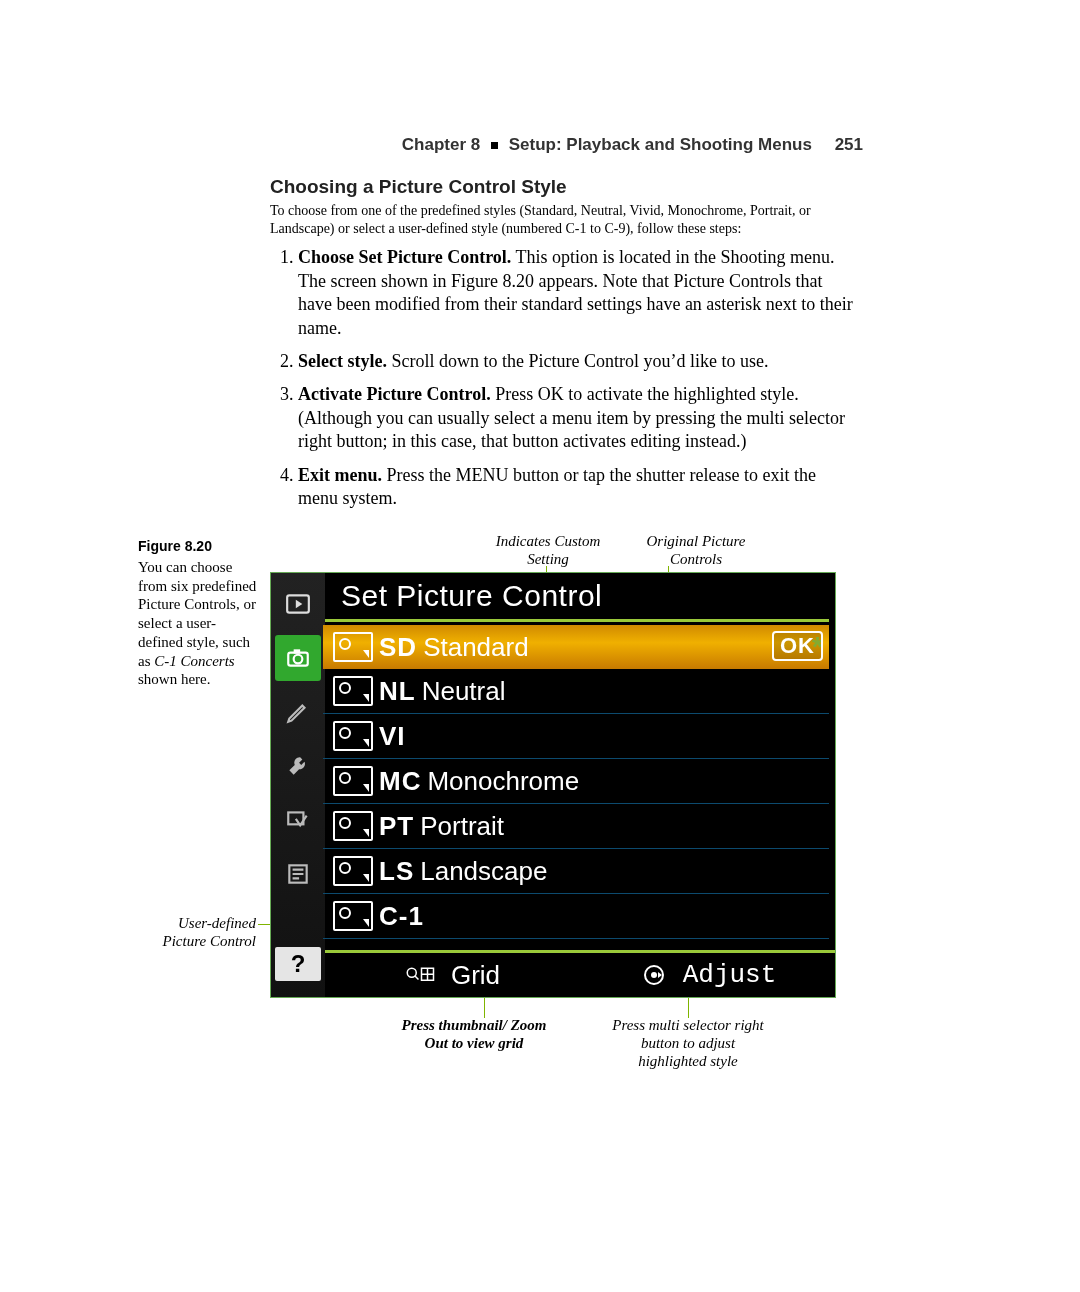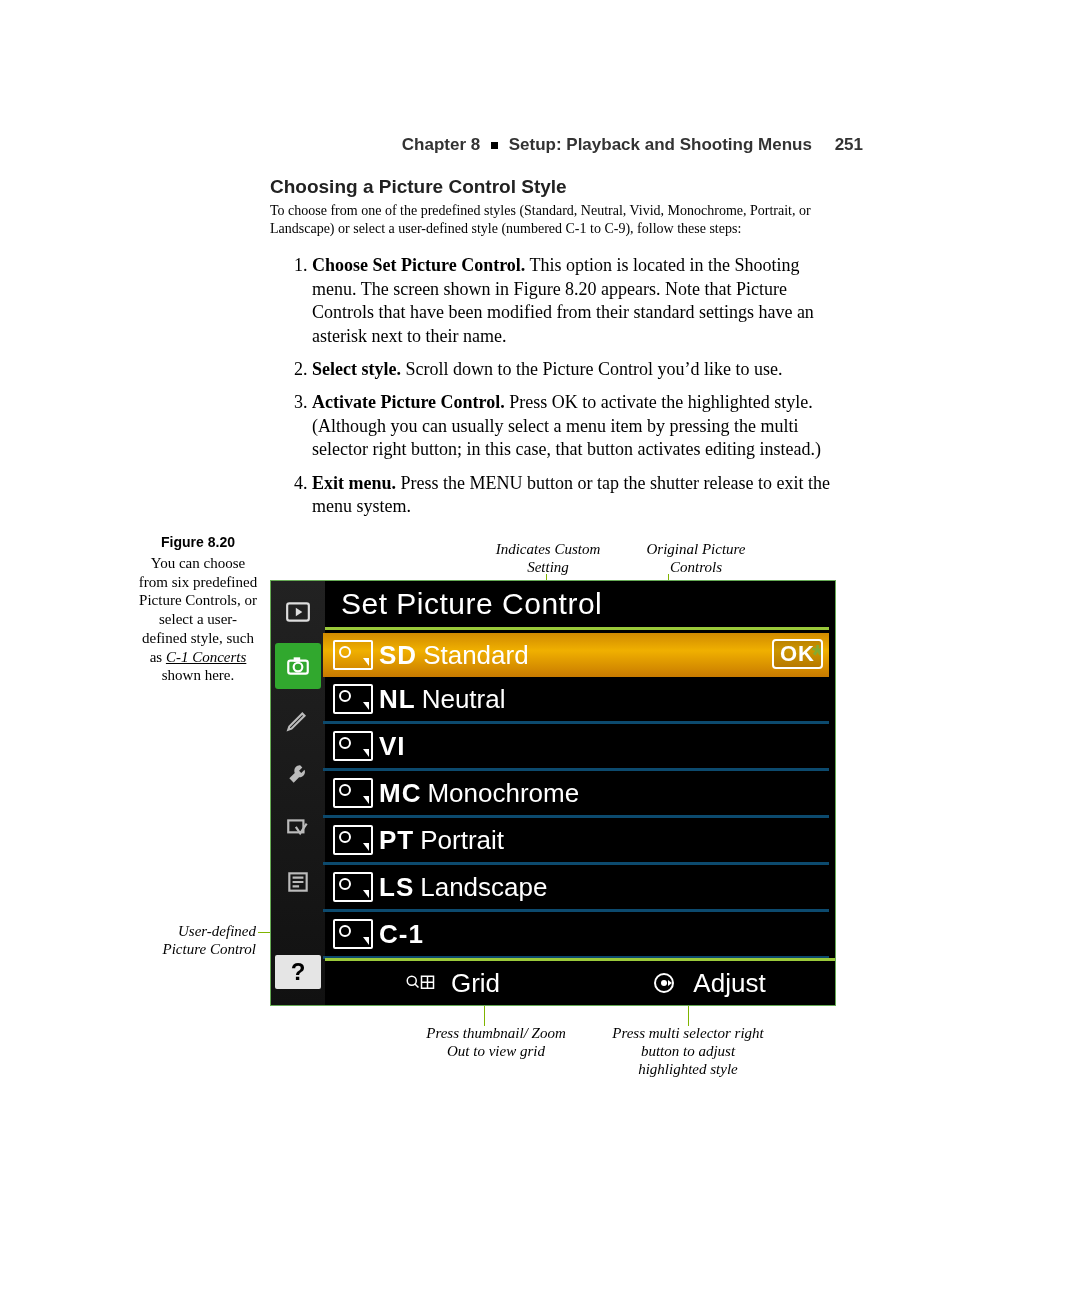--- a/index.html
+++ b/index.html
@@ -43,51 +43,51 @@
     font-size: 19px;
     margin: 0 0 4px 0;
     color: #222;
   }
   p.intro {
     font-size: 14px;
     line-height: 1.3;
     margin: 0 0 8px 0;
   }
   ol.steps {
-    margin: 16px;
+    margin: 2px;
     padding-left: 26px;
     font-size: 18px;
     line-height: 1.3;
   }
   ol.steps li { margin: 4px 0 10px 0; }
   ol.steps b { font-weight: 700; }
 
   
   .figure-wrap {
     position: relative;
     margin-top: 16px;
     height: 560px;
   }
   .side-caption {
     position: absolute;
     left: -10px;
-    top: 0;
+    top: 12px;
     width: 120px;
-    text-align: center;
+    text-align: left;
     font-size: 15px;
     line-height: 1.25;
   }
   .side-caption .fig-label {
     font-family: "Helvetica Neue", Arial, sans-serif;
     font-weight: 700;
     font-size: 14px;
     display: block;
     margin-bottom: 2px;
   }
-  .side-caption em { font-style: italic; text-decoration: underline; }
+  .side-caption em { font-style: italic; }
 
   .callout-top {
     position: absolute;
     font-style: italic;
     font-size: 15px;
     text-align: center;
     line-height: 1.2;
     width: 140px;
   }
   .callout1 { left: 330px; top: 6px; }
@@ -106,21 +106,21 @@
 
   .callout-bottom {
     position: absolute;
     font-style: italic;
     font-size: 15px;
     text-align: center;
     line-height: 1.2;
     width: 160px;
     top: 490px;
   }
-  .cb1 { left: 268px; }
+  .cb1 { left: 246px; font-weight: bold; }
   .cb2 { left: 460px; }
 
   
   .screen {
     position: absolute;
     left: 122px;
     top: 46px;
     width: 566px;
     height: 426px;
     background: #000;
@@ -169,21 +169,21 @@
   .list {
     position: absolute;
     left: 52px; top: 52px; right: 6px;
     color: #fff;
   }
   .row {
     display: flex; align-items: center;
     height: 44px;
     padding: 0 6px 0 10px;
     font-size: 26px;
-    border-bottom: 3px solid #0c4a6e;
+    border-bottom: 1px solid #0c4a6e;
     position: relative;
   }
   .row .pc-icon {
     width: 36px; height: 26px;
     border: 2px solid #fff;
     border-radius: 2px;
     margin-right: 6px;
     position: relative;
     flex: 0 0 36px;
     display:flex;align-items:center;justify-content:center;
@@ -224,21 +224,21 @@
     border-top: 3px solid #9ac93a;
     display: flex;
     align-items: center;
     color: #fff;
     font-size: 26px;
   }
   .bottombar .grid {
     flex:1; text-align:center; display:flex; align-items:center; justify-content:center; gap:16px;
   }
   .bottombar .adjust {
-    flex:1; text-align:right; display:flex; align-items:center; justify-content:center; gap:14px;
+    flex:1; text-align:right; display:flex; align-items:center; justify-content:center; gap:14px;font-family:Liberation Mono, monospace;
   }
   .bottombar svg { width:30px; height:24px; }
 
   
   .lead {
     position: absolute;
     background: #7fb400;
   }
   .lead.v { width: 1px; }
   .lead.h { height: 1px; }

